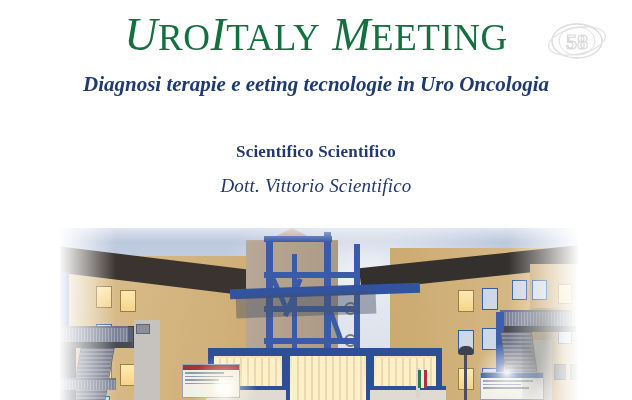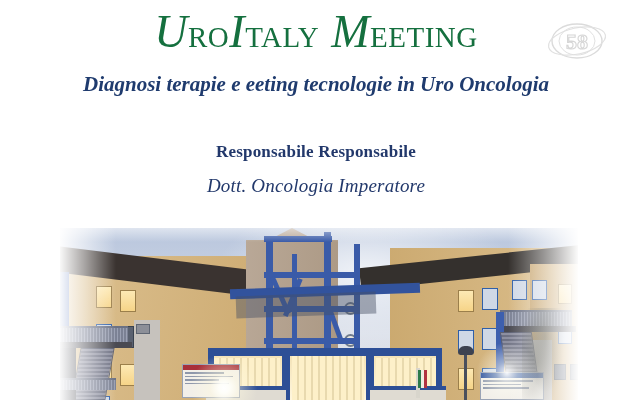--- a/index.html
+++ b/index.html
@@ -43,21 +43,21 @@
     white-space: nowrap;
   }
   .t-swash {
     font-style: italic;
     font-size: 46px;
     font-weight: 400;
   }
   .t-caps {
     font-variant: small-caps;
     text-transform: lowercase;
-    font-size: 41px;
+    font-size: 53px;
     text-align: center;
   }
   .t-space { display: inline-block; width: 12px; }
 
   
   .logo-58 {
     position: absolute;
     right: 24px;
     top: 10px;
     width: 62px;
@@ -377,22 +377,22 @@
       <ellipse cx="31" cy="25" rx="25" ry="17" fill="none" stroke="#d5d5d5" stroke-width="1.4"></ellipse>
       <ellipse cx="31" cy="25" rx="29" ry="13" fill="none" stroke="#dcdcdc" stroke-width="1.2" transform="rotate(-12 31 25)"></ellipse>
       <ellipse cx="31" cy="25" rx="18" ry="14" fill="none" stroke="#dadada" stroke-width="1"></ellipse>
       <text x="31" y="33" text-anchor="middle" font-family="Liberation Serif, serif" font-size="22" font-weight="bold" fill="none" stroke="#cfcfcf" stroke-width="1.1">58</text>
     </svg>
   </div>
 
   <div class="subtitle">Diagnosi terapie e eeting tecnologie in Uro Oncologia</div>
 
   <div class="credits">
-    <div class="credit-role">Responsabile Responsabile</div>
-    <div class="credit-name">Dott. Oncologia Imperatore</div>
+    <div class="credit-role">Scientifico Scientifico</div>
+    <div class="credit-name">Dott. Vittorio Scientifico</div>
   </div>
 
   <div class="photo-wrap">
     <div class="photo">
 
       <div class="sky-glow"></div>
 
       <div class="bld bld-left"></div>
       <div class="roof-left"></div>
 

